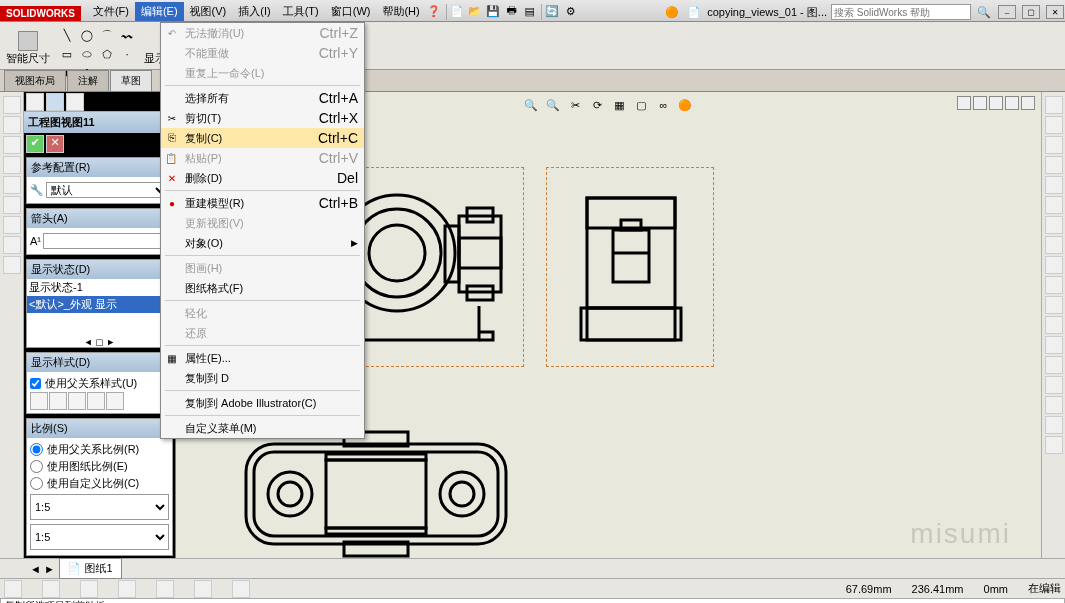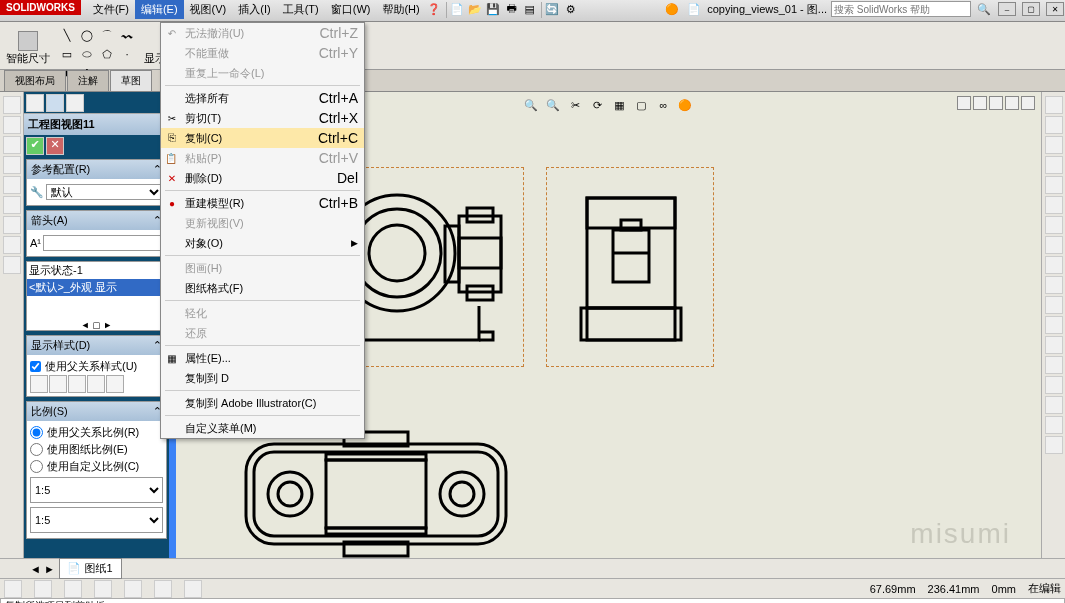--- a/index.html
+++ b/index.html
@@ -1,36 +1,36 @@
 <!DOCTYPE html>
 <html><head>
 <meta charset="utf-8">
 <style>
 *{margin:0;padding:0;box-sizing:border-box;font-family:"Microsoft YaHei",Arial,sans-serif;font-size:11px;-webkit-user-select:none}
 body{width:1065px;height:603px;background:#d4d0c8;overflow:hidden;position:relative}
-.titlebar{height:22px;background:linear-gradient(#e8e8e8,#d0d0d0);display:flex;align-items:flex-start;border-bottom:1px solid #888}
+.titlebar{height:22px;background:linear-gradient(#e8e8e8,#d0d0d0);display:flex;align-items:flex-end;border-bottom:1px solid #888}
 .logo{background:#c00;color:#fff;font-weight:bold;padding:2px 6px;margin-right:6px;font-size:10px}
 .menubar{display:flex;align-items:center;flex:1}
 .menuitem{padding:2px 6px;cursor:default}
 .menuitem.active{background:#316ac5;color:#fff}
 .title-doc{margin-left:auto;display:flex;align-items:center;gap:4px}
 .search-box{height:16px;width:140px;border:1px solid #999;background:#fff;font-size:10px;padding:0 2px}
 .win-btn{width:18px;height:14px;border:1px solid #888;background:#ddd;margin:0 1px;display:flex;align-items:center;justify-content:center;font-size:8px}
 .tbtn{width:18px;height:18px;display:flex;align-items:center;justify-content:center;border:1px solid transparent}
 .sep{width:1px;height:16px;background:#aaa;margin:0 2px}
 .ribbon{height:48px;background:#e8e6e0;border-bottom:1px solid #999;display:flex;align-items:flex-start;padding-top:2px}
 .rbtn{display:flex;flex-direction:column;align-items:center;padding:2px 6px;font-size:10px;min-width:32px;height:44px;justify-content:flex-end}
 .rbtn-icon{width:20px;height:20px;background:#ccc;border:1px solid #888}
 .tabs{height:22px;background:#d4d0c8;display:flex;align-items:flex-end;padding-left:4px;border-bottom:1px solid #888}
 .tab{padding:3px 10px;background:#c4c0b8;border:1px solid #888;border-bottom:none;margin-right:1px;font-size:10px}
 .tab.active{background:#e5e5e5}
 .main{display:flex;height:466px}
 .ltool{width:24px;background:#e8e6e0;border-right:1px solid #aaa;display:flex;flex-direction:column;gap:2px;padding:4px 2px;align-items:center}
 .ltbtn{width:18px;height:18px;border:1px solid #ccc;background:#f0f0f0}
-.sidebar{width:152px;background:#0c4a6e;border-right:7px solid #3b82f6;display:flex;flex-direction:column;overflow:hidden;font-size:10px}
+.sidebar{width:152px;background:#000000;border-right:1px solid #3b82f6;display:flex;flex-direction:column;overflow:hidden;font-size:10px}
 .side-top{height:22px;display:flex;align-items:center;gap:2px;padding:0 2px;border-bottom:1px solid #aaa}
 .panel{border:1px solid #999;margin:2px}
 .panel-hd{background:linear-gradient(#c8d8e8,#a8c0d8);padding:2px 4px;font-size:10px;display:flex;justify-content:space-between;align-items:center}
 .panel-bd{background:#fff;padding:3px;font-size:10px}
 .tree-item{padding:1px 2px}
 .sel{background:#316ac5;color:#fff}
 .input-row{display:flex;align-items:center;gap:2px;margin:2px 0}
 .small-input{flex:1;height:16px;border:1px solid #999;background:#fff}
 .radio-row{display:flex;align-items:center;gap:4px;padding:1px 0}
 .select{height:26px;border:1px solid #999;background:#fff;width:100%;margin:2px 0}
@@ -179,20 +179,24 @@
         </div>
       <div class="panel-bd">
           <div class="input-row">
             <span>A¹</span>
             <input class="small-input" style="">
           </div>
         </div>
     </div>
 
     <div class="panel">
+      <div class="panel-hd">
+          <span>显示状态(D)</span>
+          <span>⌃</span>
+        </div>
       <div class="panel-bd" style="padding:0">
         <div class="tree-item">显示状态-1</div>
         <div class="tree-item sel">&lt;默认&gt;_外观 显示</div>
         <div style="height:24px"></div>
         <div style="text-align:center;font-size:9px">◄ ▢ ►</div>
       </div>
     </div>
 
     <div class="panel">
       <div class="panel-hd">
@@ -327,21 +331,21 @@
       <div class="ltbtn"></div>
       <div class="ltbtn"></div>
   </div>
 </div>
 
 <div class="btm-tabs">
   <span style="margin-right:4px">◄ ►</span>
   <div class="btab">📄 <span>图纸1</span></div>
 </div>
 
-<div style="height:20px;background:#e8e6e0;border-top:1px solid #aaa;display:flex;align-items:center;padding:0 4px;gap:12px">
+<div style="height:20px;background:#e8e6e0;border-top:1px solid #aaa;display:flex;align-items:center;padding:0 4px;gap:20px">
   <div class="ltbtn"></div>
     <div class="ltbtn"></div>
     <div class="ltbtn"></div>
     <div class="ltbtn"></div>
     <div class="ltbtn"></div>
     <div class="ltbtn"></div>
     <div class="ltbtn"></div>
   <div style="flex:1"></div>
   <span>67.69mm</span>
   <span>236.41mm</span>

